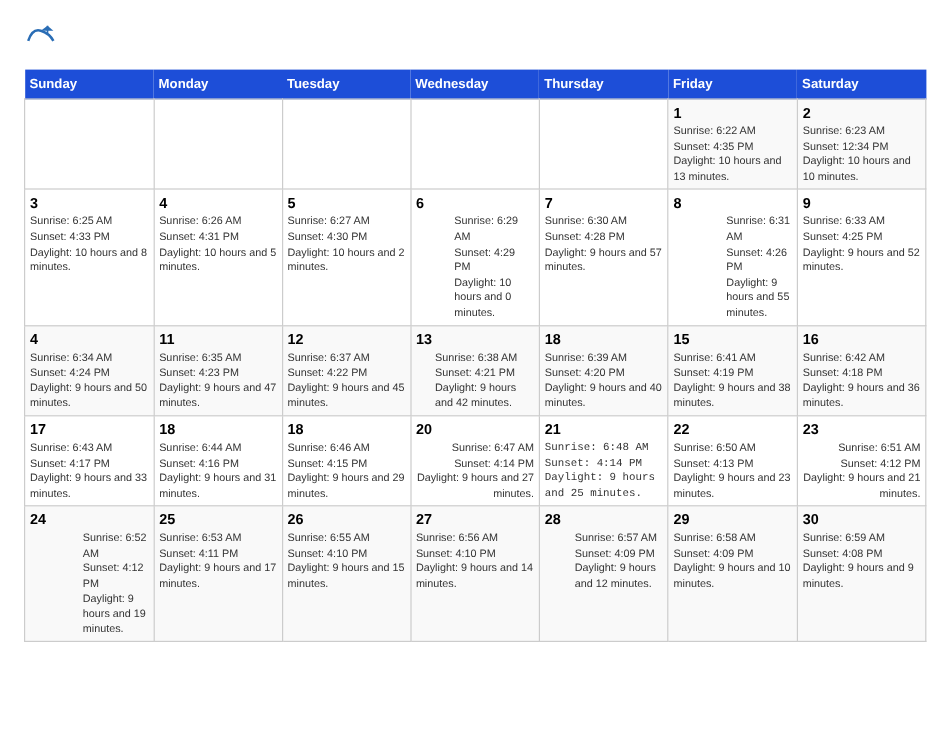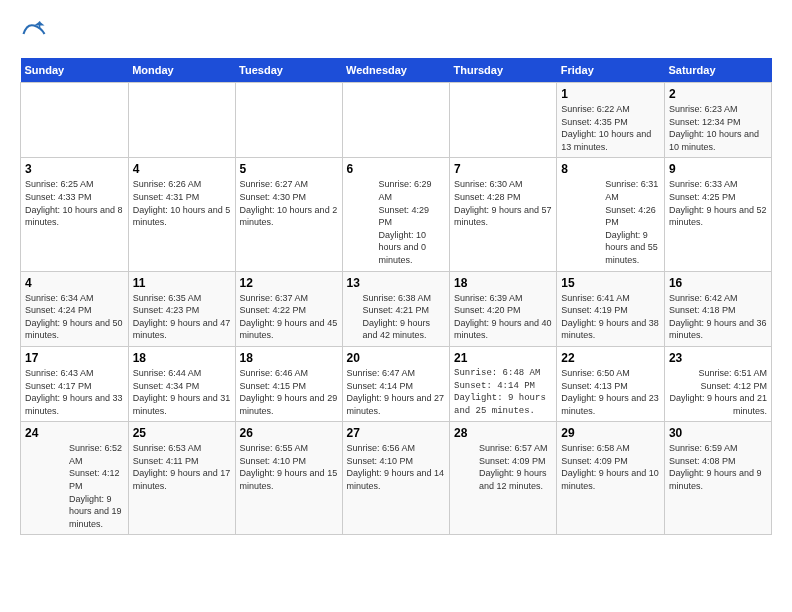--- a/index.html
+++ b/index.html
@@ -227,32 +227,32 @@
       <tr>
         <td>
           <div class="day-num">17</div>
           <div class="day-info" style="white-space: pre-line;">Sunrise: 6:43 AM
 Sunset: 4:17 PM
 Daylight: 9 hours and 33 minutes.</div>
         </td>
         <td>
           <div class="day-num">18</div>
           <div class="day-info" style="white-space: pre-line;">Sunrise: 6:44 AM
-Sunset: 4:34 PM
+Sunset: 4:16 PM
 Daylight: 9 hours and 31 minutes.</div>
         </td>
         <td>
           <div class="day-num">18</div>
           <div class="day-info" style="white-space: pre-line;">Sunrise: 6:46 AM
 Sunset: 4:15 PM
 Daylight: 9 hours and 29 minutes.</div>
         </td>
         <td>
           <div class="day-num">20</div>
-          <div class="day-info" style="white-space: pre-line;">Sunrise: 6:47 AM
+          <div class="day-info" style="white-space: pre-line; text-align: right;">Sunrise: 6:47 AM
 Sunset: 4:14 PM
 Daylight: 9 hours and 27 minutes.</div>
         </td>
         <td>
           <div class="day-num">21</div>
           <div class="day-info" style="white-space: pre-line; font-family: Liberation Mono, monospace;">Sunrise: 6:48 AM
 Sunset: 4:14 PM
 Daylight: 9 hours and 25 minutes.</div>
         </td>
         <td>

